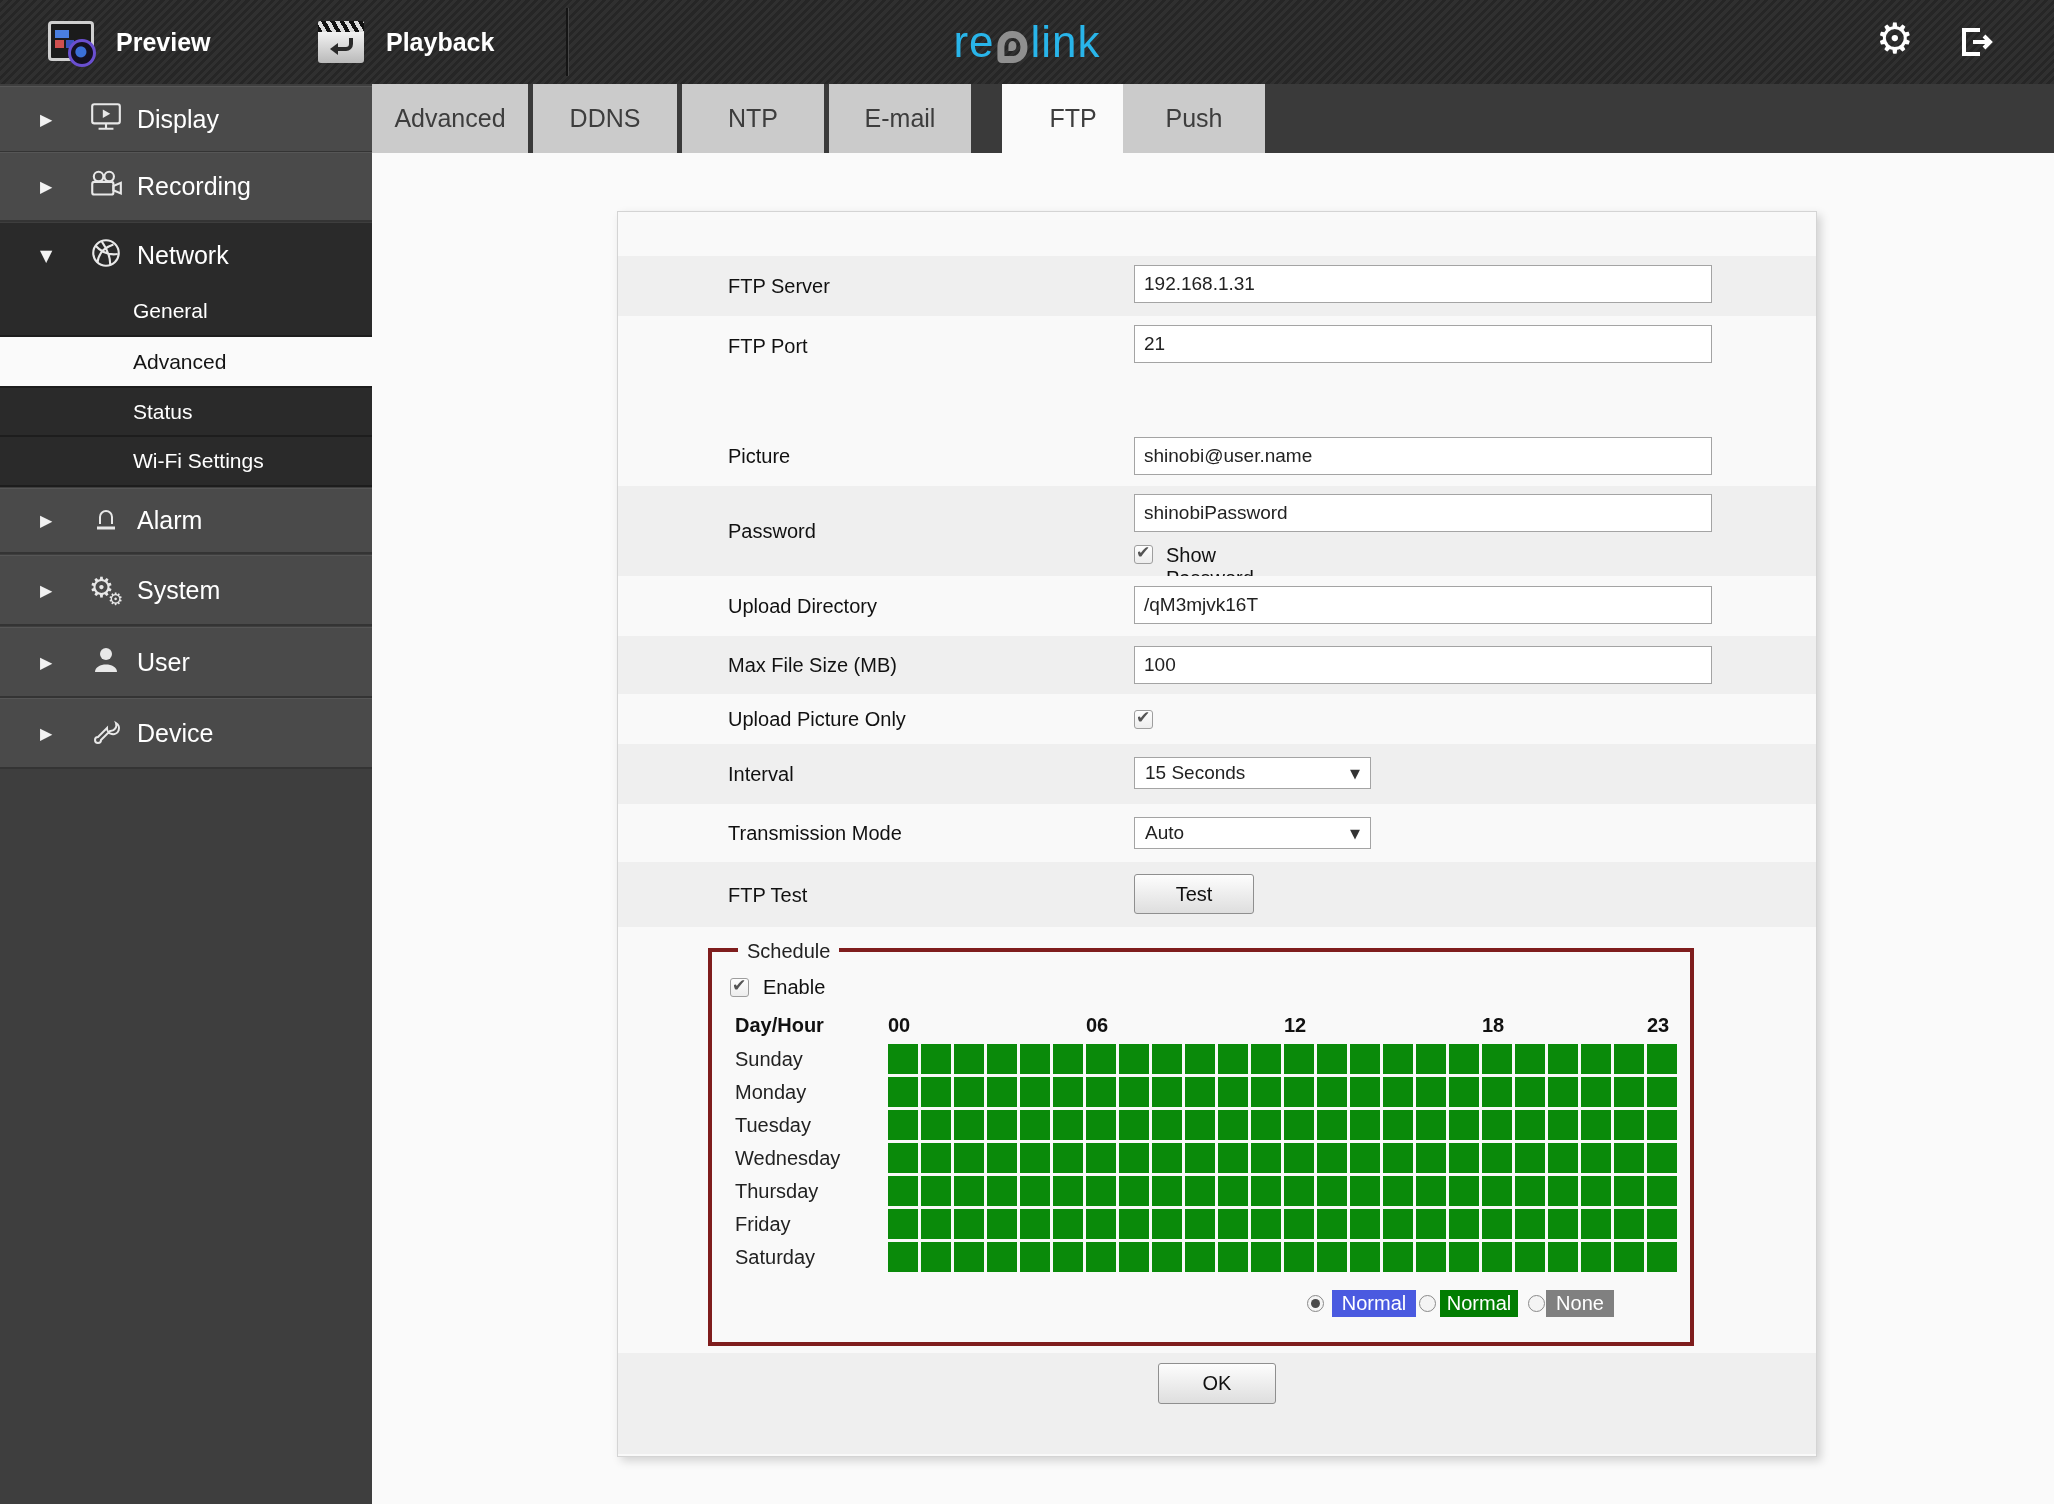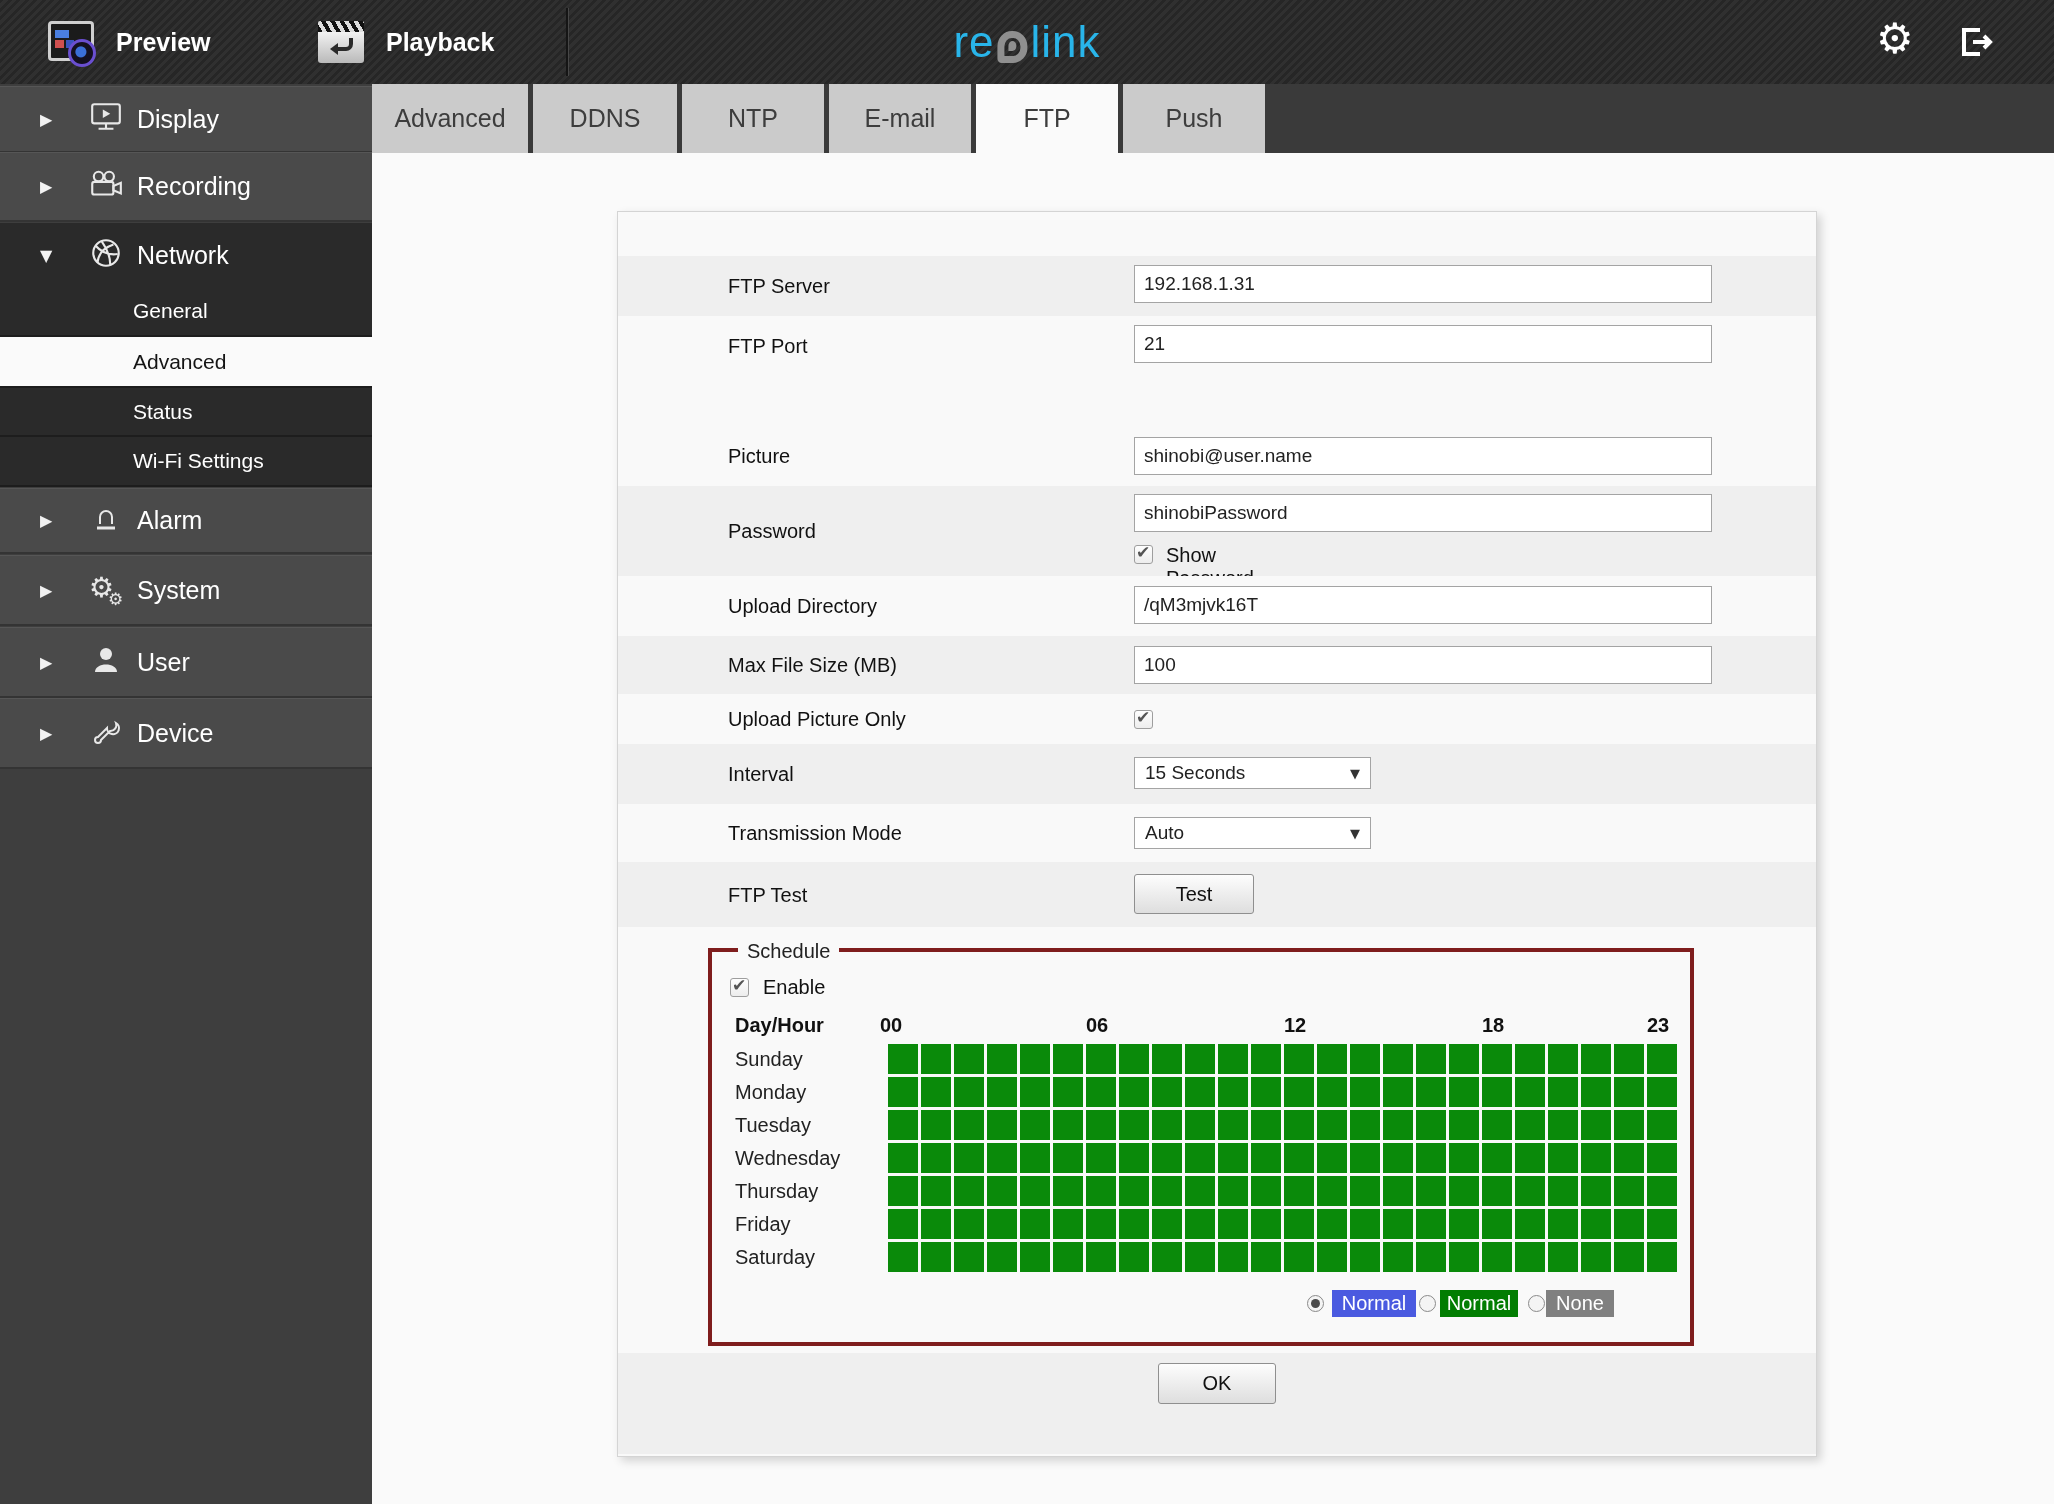--- a/index.html
+++ b/index.html
@@ -39,21 +39,21 @@
   .side-text{position:absolute;left:137px;font-size:25px;}
   .sub-item{position:absolute;left:0;width:372px;background:#2a2a2a;color:#fff;border-bottom:2px solid #1d1d1d;display:flex;align-items:center;}
   .sub-item .side-text{font-size:21px;left:133px;}
   .sub-item.selected{background:#fafafa;color:#141414;}
   .gearchar{color:#e8e8e8;font-family:"DejaVu Sans",sans-serif;}
 
   
   .tabbar{left:372px;top:84px;width:1682px;height:69px;background:#3a3a3a;}
   .tab{position:absolute;top:0;height:69px;background:#cbcbcb;color:#3d3d3d;font-size:25px;
        display:flex;align-items:center;justify-content:center;}
-  .tab.active{background:#fafafa;}
+  .tab.active{background:#fafafa;margin-left:26px;}
 
   
   .content{left:372px;top:153px;width:1682px;height:1476px;background:#fafafa;}
   .panel{position:absolute;left:245px;top:58px;width:1198px;height:1244px;background:#f9f9f9;
          border:1px solid #d4d4d4;box-shadow:4px 4px 9px rgba(0,0,0,0.16);}
   .frow{position:absolute;left:0;width:1198px;}
   .frow.gray{background:#efefef;}
   .frow.light{background:#f9f9f9;}
   .flabel{position:absolute;left:110px;top:50%;transform:translateY(-50%);font-size:20px;color:#111;}
   .fctrl{position:absolute;left:516px;top:0;height:100%;}
@@ -309,21 +309,21 @@
 
     <div class="frow light" style="top:715px;height:426px;">
       <div class="fieldset">
         <span class="legend">Schedule</span>
         <div class="enable-line">
           <span class="cb checked"></span>
           <span>Enable</span>
         </div>
         <div class="corner-label">Day/Hour</div>
 
-      <div class="hour-label" style="left: 168px;">00</div>
+      <div class="hour-label" style="left: 176px;">00</div>
           <div class="hour-label" style="left: 374px;">06</div>
           <div class="hour-label" style="left: 572px;">12</div>
           <div class="hour-label" style="left: 770px;">18</div>
           <div class="hour-label" style="left: 935px;">23</div>
           <div class="day-label" style="top: 92px;">Sunday</div>
           <div class="cell" style="left: 176px; top: 92px; background: rgb(10, 138, 10);"></div>
           <div class="cell" style="left: 209px; top: 92px; background: rgb(10, 138, 10);"></div>
           <div class="cell" style="left: 242px; top: 92px; background: rgb(10, 138, 10);"></div>
           <div class="cell" style="left: 275px; top: 92px; background: rgb(10, 138, 10);"></div>
           <div class="cell" style="left: 308px; top: 92px; background: rgb(10, 138, 10);"></div>

